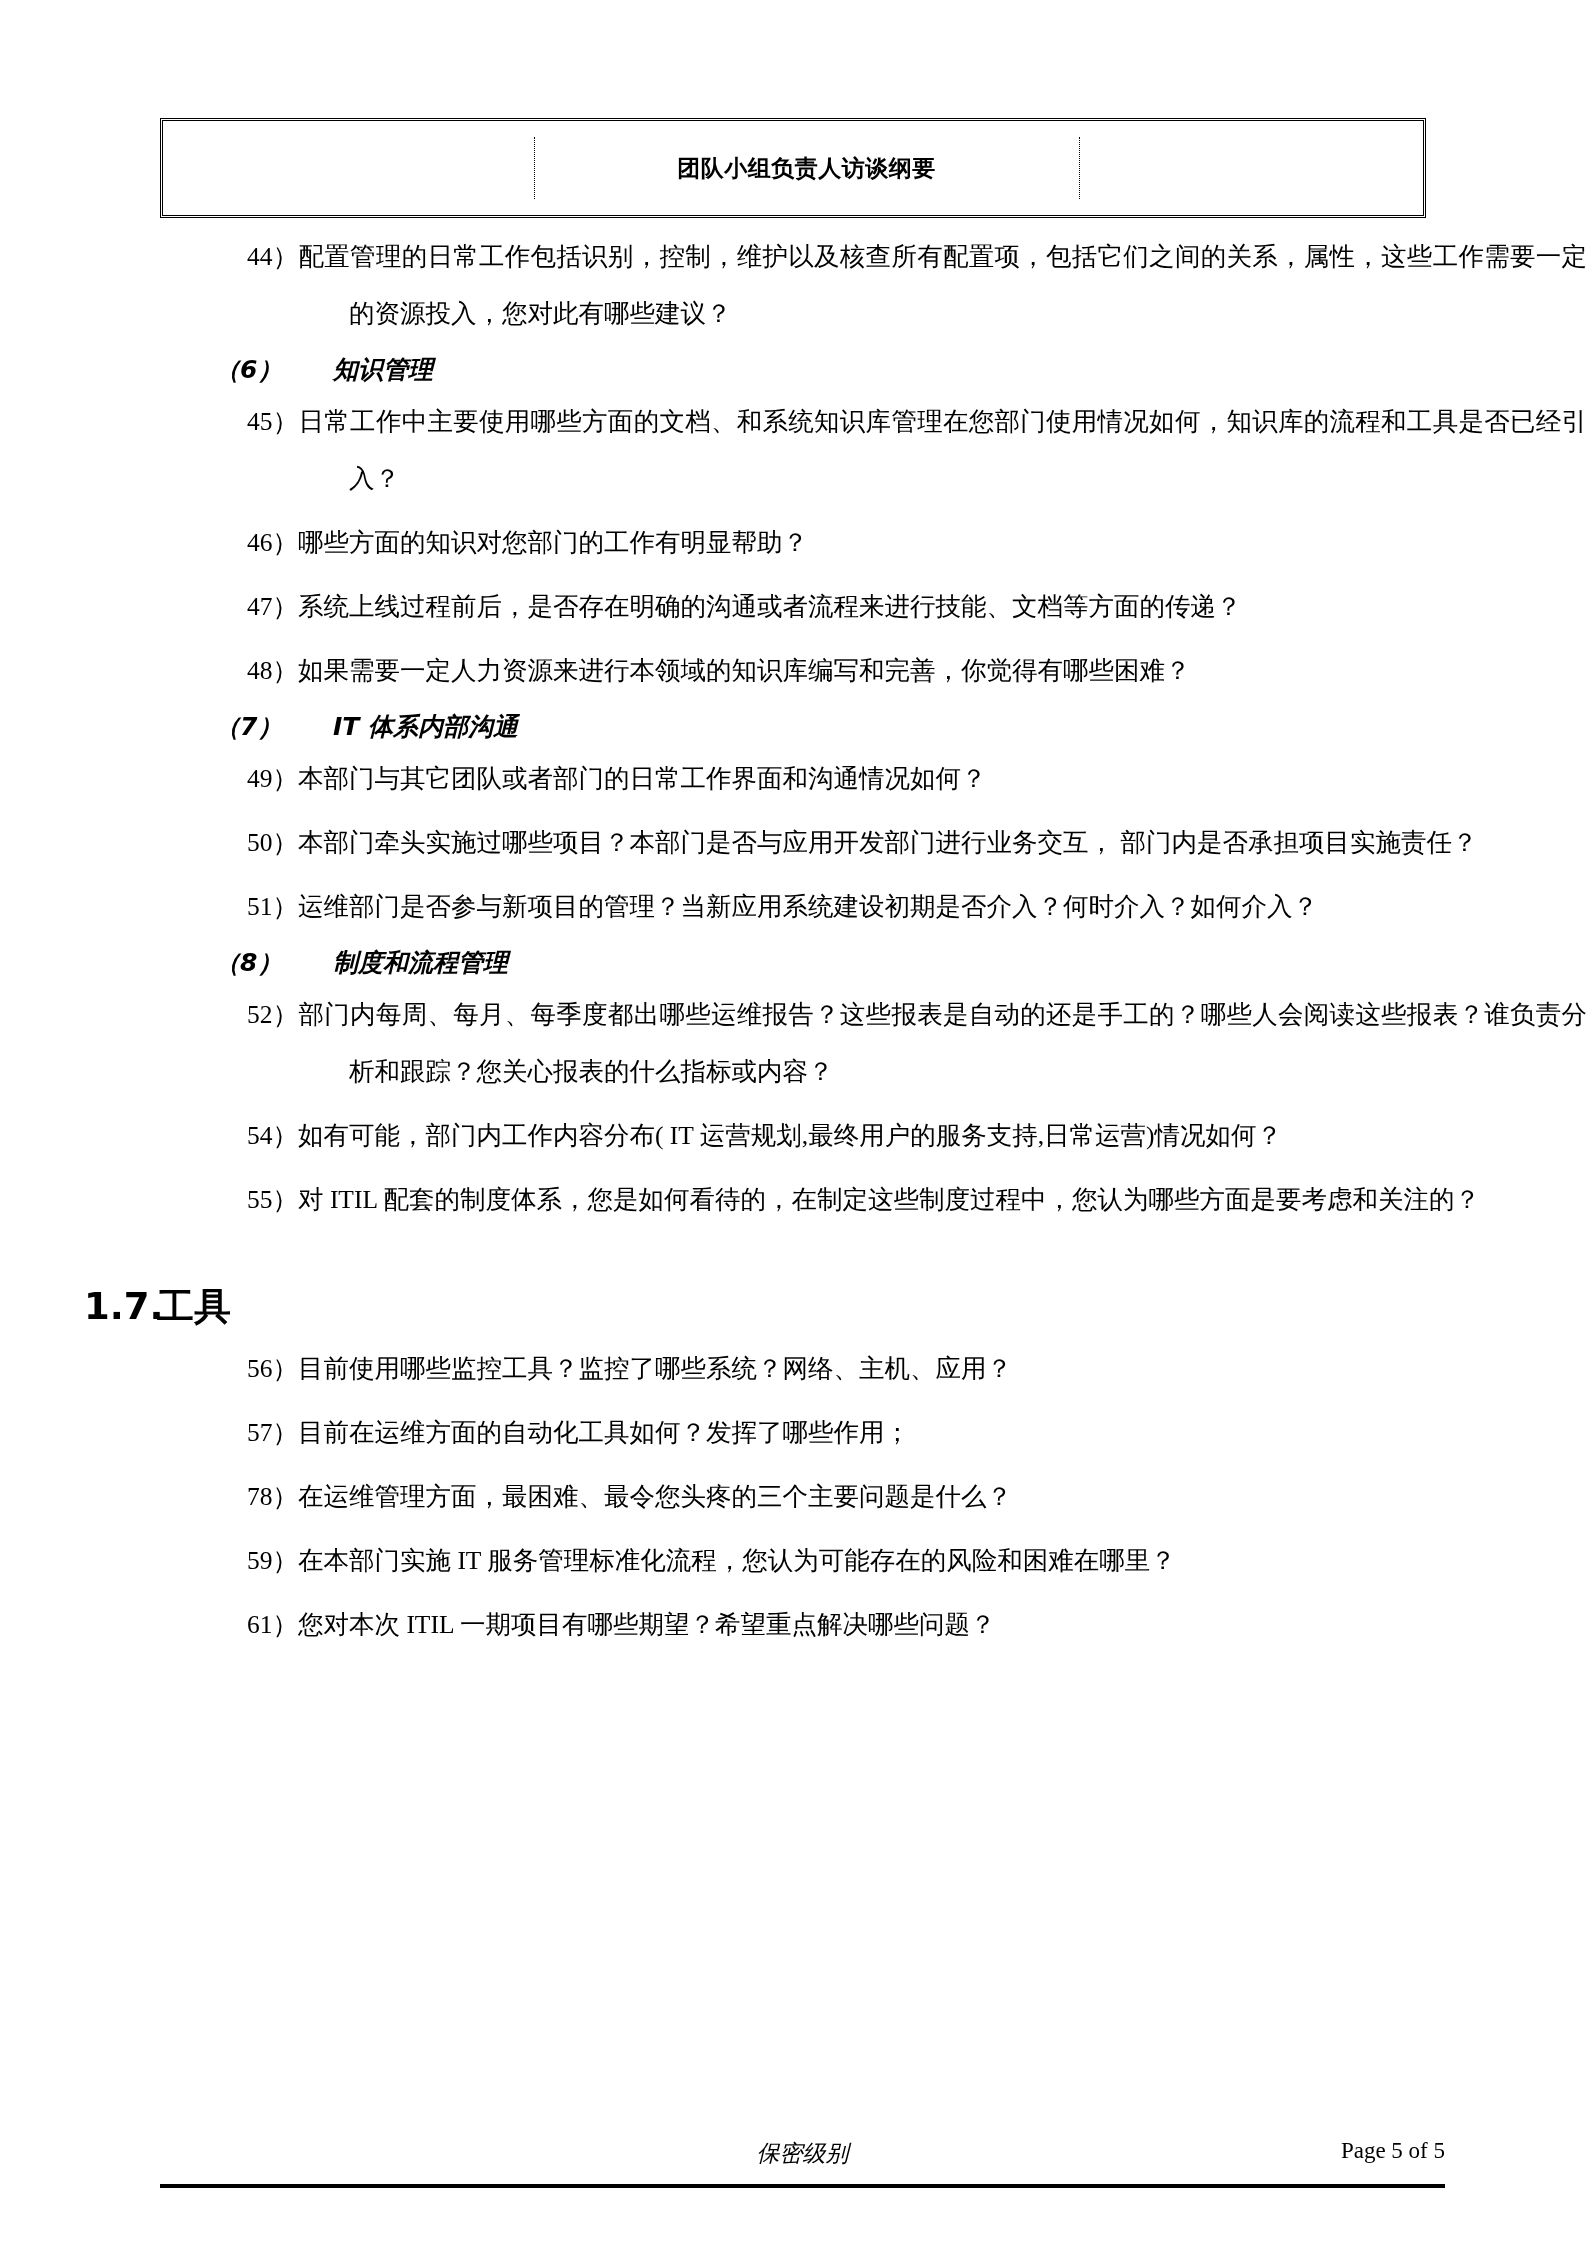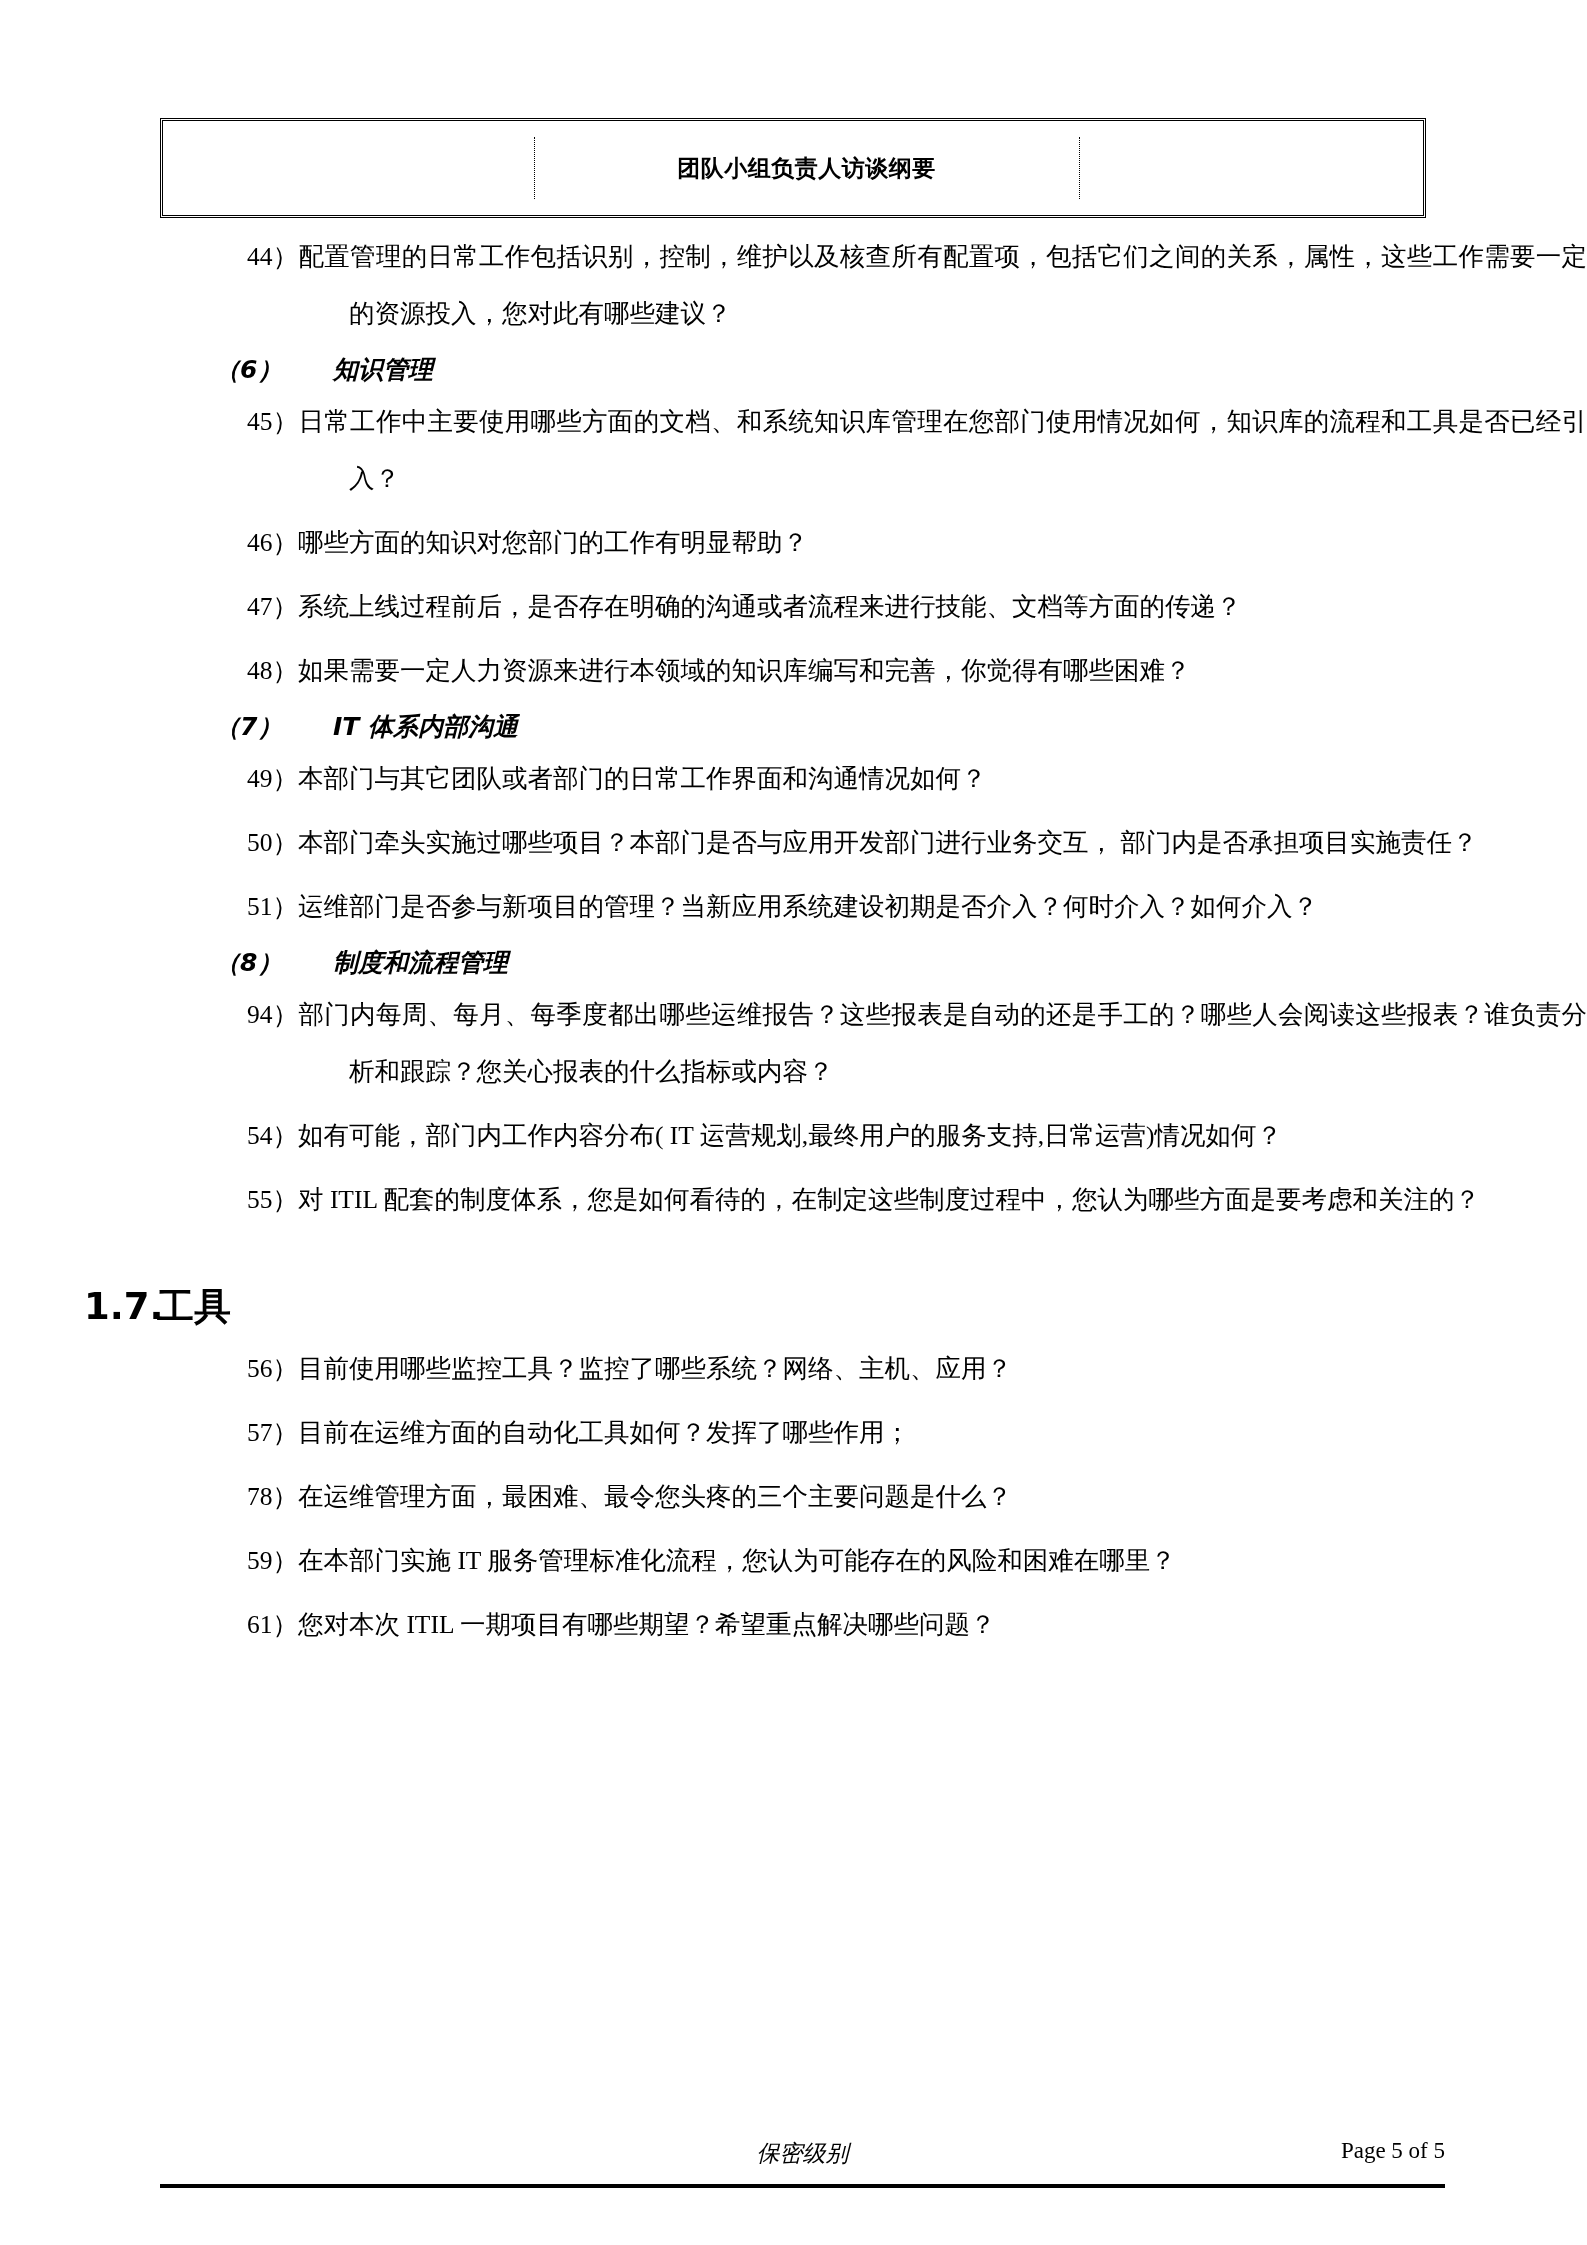--- a/index.html
+++ b/index.html
@@ -185,21 +185,21 @@
     <div class="subsec"><span class="marker">（7）</span><span>IT 体系内部沟通</span></div>
 
     <p class="qitem"><span class="num">49）</span><span>本部门与其它团队或者部门的日常工作界面和沟通情况如何？</span></p>
 
     <p class="qitem"><span class="num">50）</span><span>本部门牵头实施过哪些项目？本部门是否与应用开发部门进行业务交互， 部门内是否承担项目实施责任？</span></p>
 
     <p class="qitem"><span class="num">51）</span><span>运维部门是否参与新项目的管理？当新应用系统建设初期是否介入？何时介入？如何介入？</span></p>
 
     <div class="subsec"><span class="marker">（8）</span><span>制度和流程管理</span></div>
 
-    <p class="qitem"><span class="num">94）</span><span>部门内每周、每月、每季度都出哪些运维报告？这些报表是自动的还是手工的？哪些人会阅读这些报表？谁负责分析和跟踪？您关心报表的什么指标或内容？</span></p>
+    <p class="qitem"><span class="num">52）</span><span>部门内每周、每月、每季度都出哪些运维报告？这些报表是自动的还是手工的？哪些人会阅读这些报表？谁负责分析和跟踪？您关心报表的什么指标或内容？</span></p>
 
 
     <p class="qitem"><span class="num">54）</span><span>如有可能，部门内工作内容分布( IT 运营规划,最终用户的服务支持,日常运营)情况如何？</span></p>
 
     <p class="qitem"><span class="num">55）</span><span>对 ITIL 配套的制度体系，您是如何看待的，在制定这些制度过程中，您认为哪些方面是要考虑和关注的？</span></p>
 
     <div class="h2"><span class="numlab">1.7.</span><span>工具</span></div>
 
     <p class="qitem"><span class="num">56）</span><span>目前使用哪些监控工具？监控了哪些系统？网络、主机、应用？</span></p>
 

